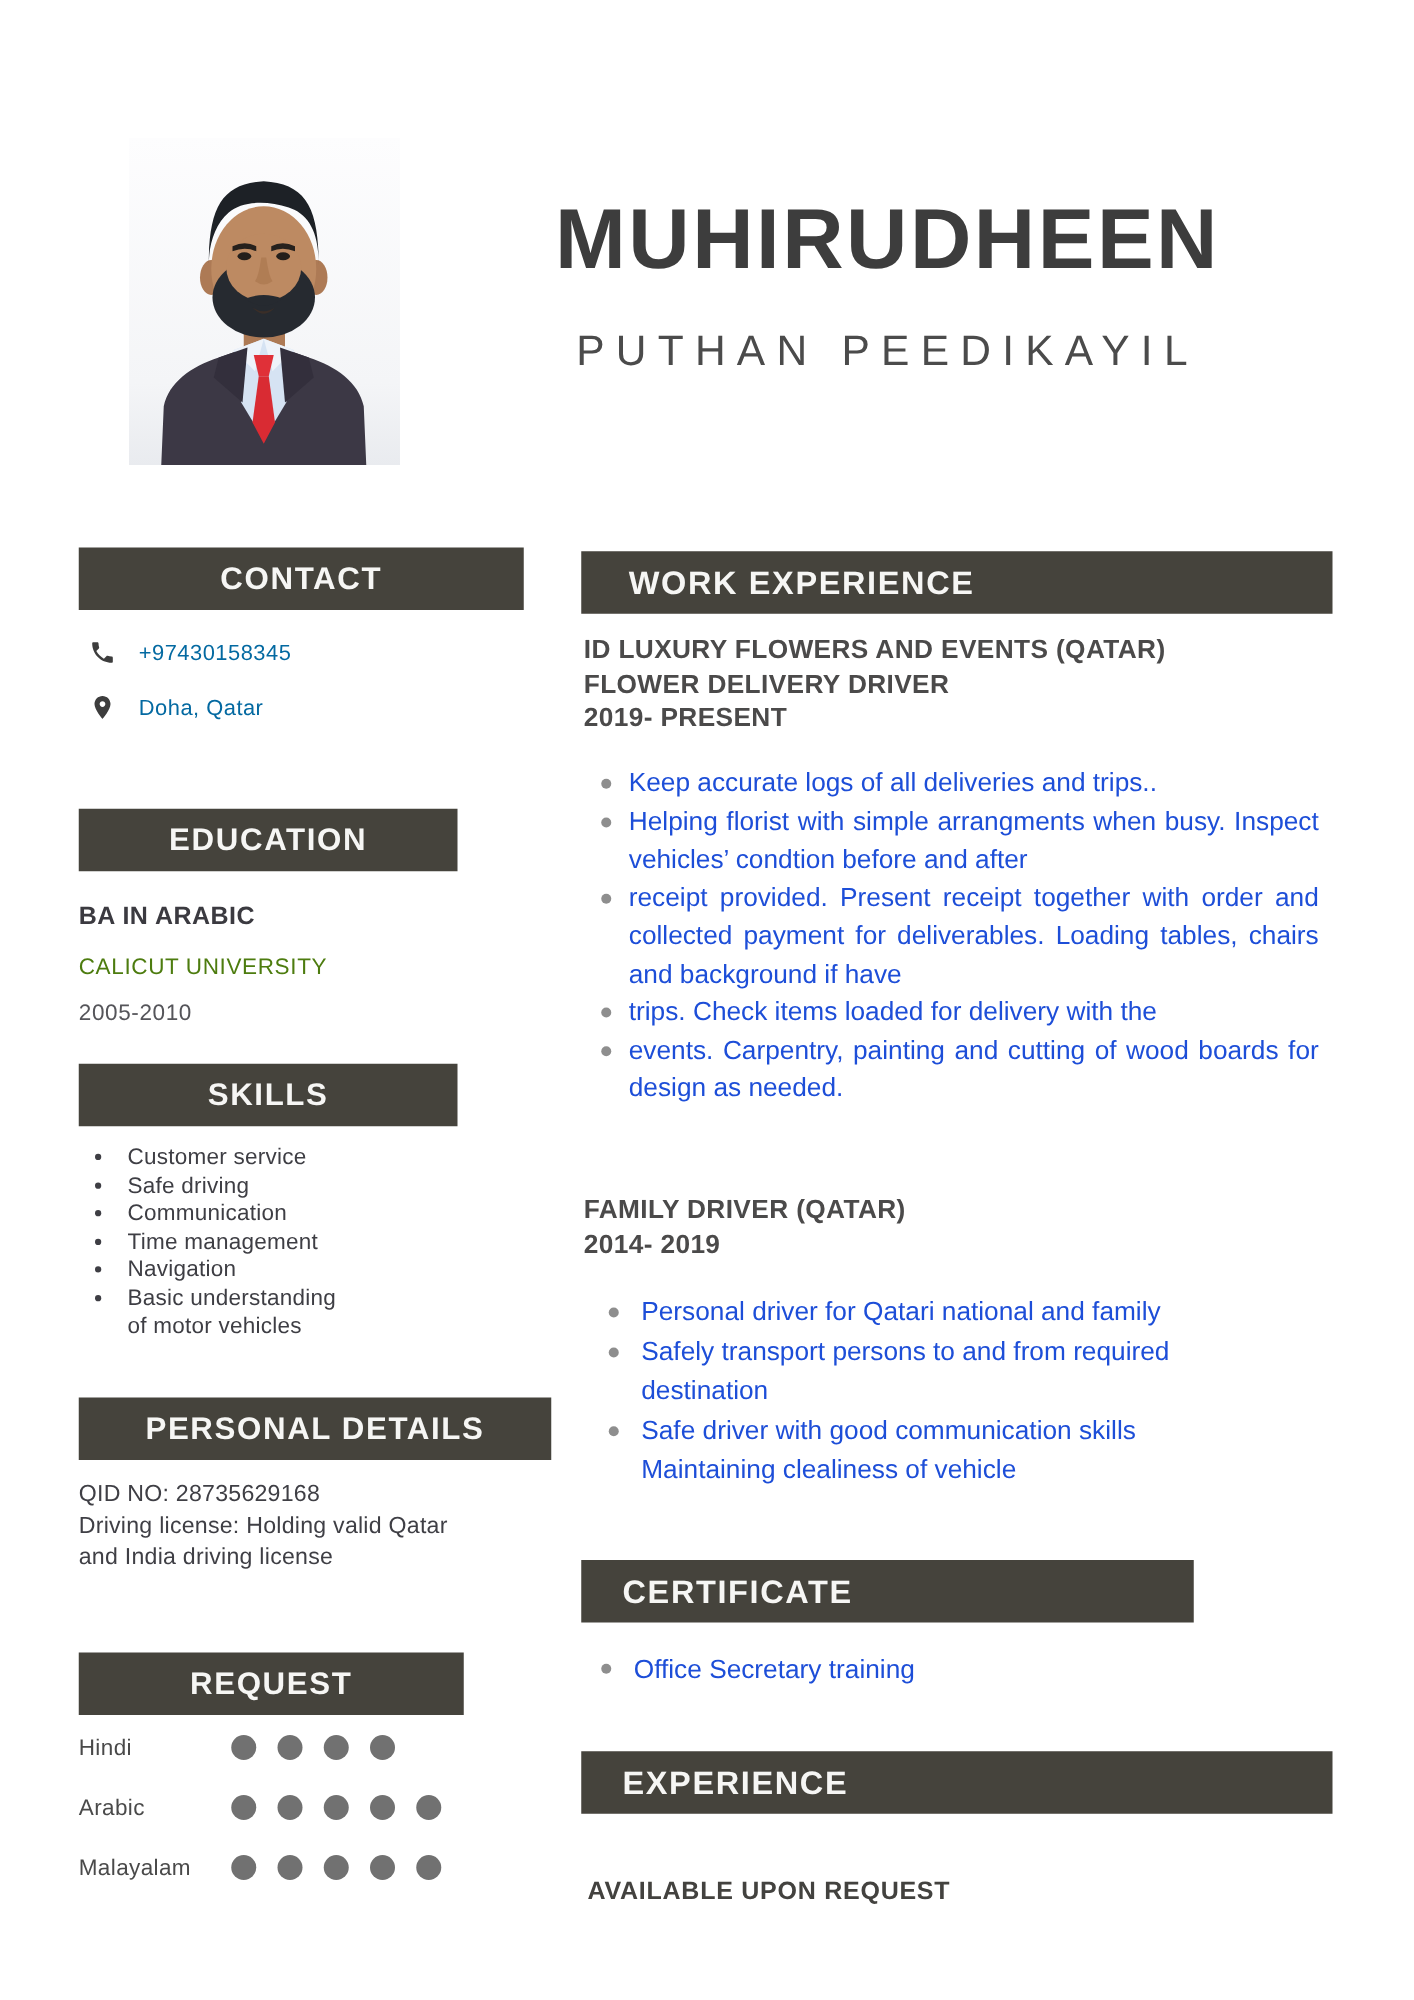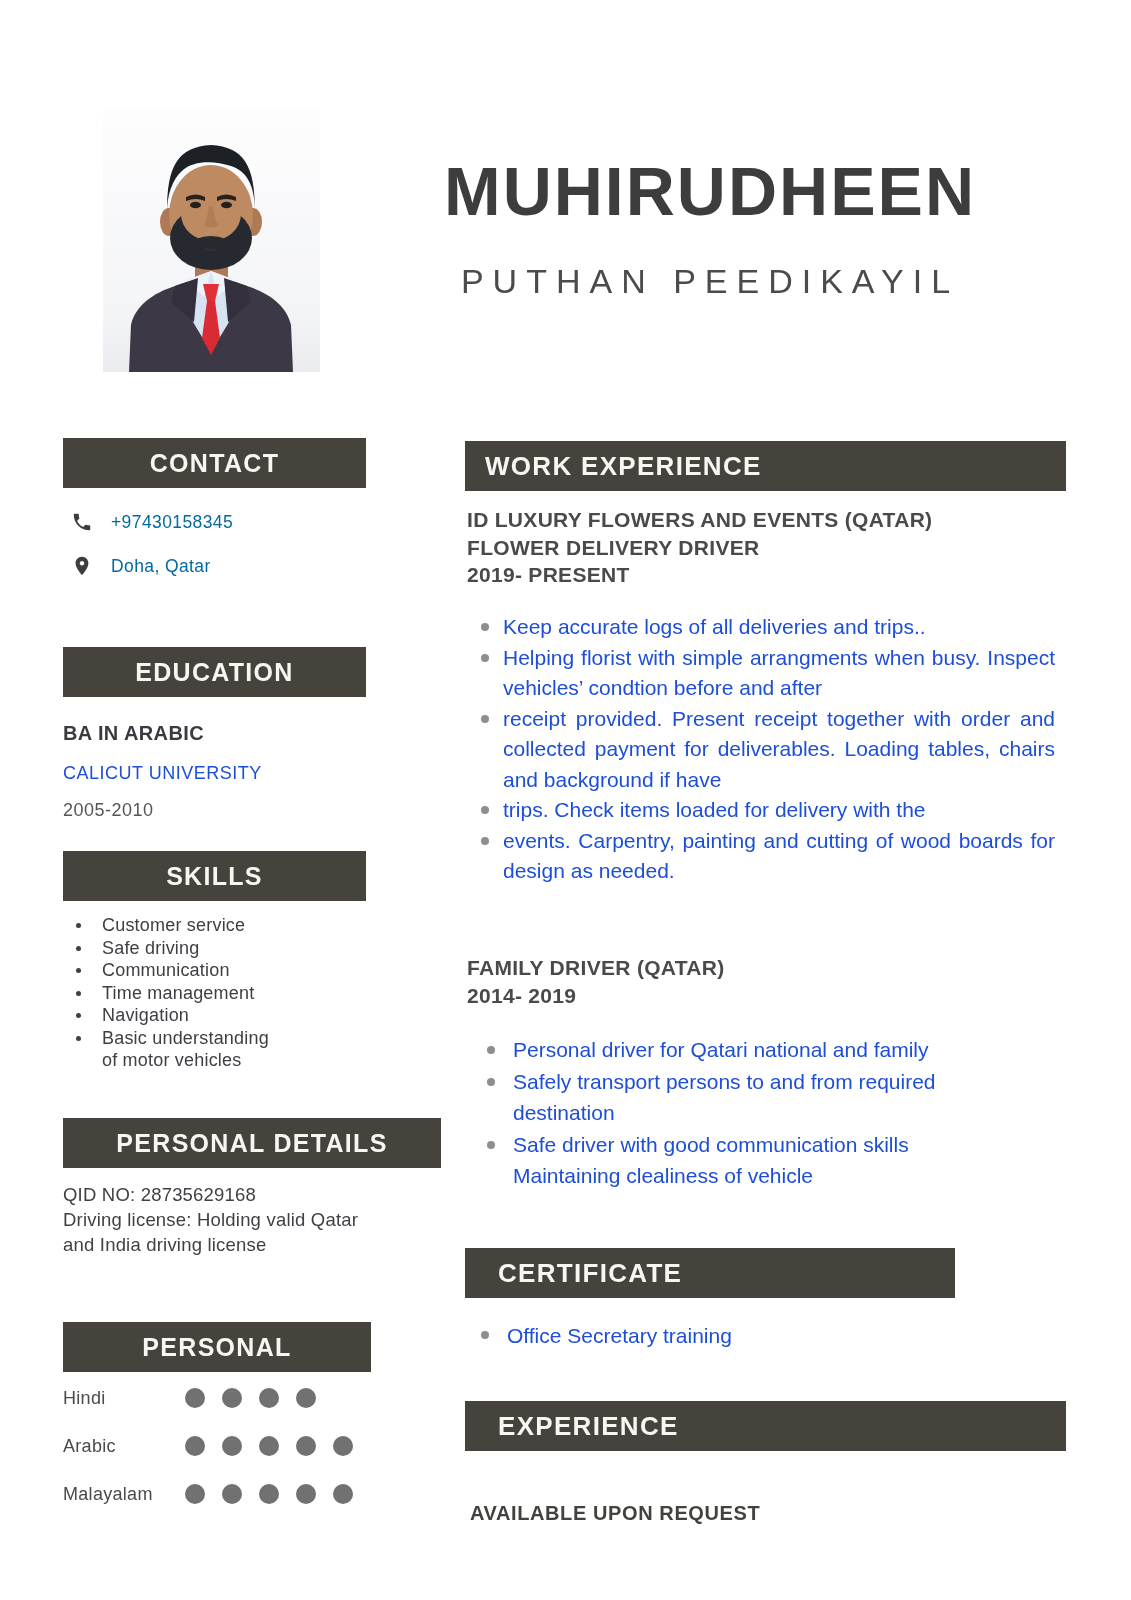--- a/index.html
+++ b/index.html
@@ -27,35 +27,35 @@
     margin-top:32px;font-size:34px;font-weight:400;letter-spacing:9px;
     color:#4b4b4b;white-space:nowrap;
   }
   
   .bar{
     position:absolute;height:50px;background:#45433c;color:#f6f6f4;
     font-weight:bold;font-size:25px;letter-spacing:1.3px;
     display:flex;align-items:center;box-sizing:border-box;
   }
   .bar.center{justify-content:center;}
-  .bar.leftpad{padding-left:20px;font-size:26px;}
+  .bar.leftpad{padding-left:38px;font-size:26px;}
   
   .contact-list{
     position:absolute;left:63px;top:500px;width:303px;
     list-style:none;margin:0;padding:0;
   }
   .contact-list li{
     display:flex;align-items:center;height:44px;
     color:#0369a1;font-size:17.5px;letter-spacing:0.4px;
   }
   .cicon{width:22px;height:22px;margin-left:8px;margin-right:18px;flex:0 0 auto;}
   .cicon svg{width:22px;height:22px;fill:#3d3d3d;}
   .edu-block{position:absolute;left:63px;top:722px;width:303px;color:#3b3a40;}
   .edu-degree{font-size:20px;font-weight:bold;letter-spacing:0.4px;margin:0 0 18px 0;}
-  .edu-school{font-size:18px;color:#1d4ed8;letter-spacing:0.5px;margin:0 0 16px 0;}
+  .edu-school{font-size:18px;color:#4d7c0f;letter-spacing:0.5px;margin:0 0 16px 0;}
   .edu-years{font-size:18px;color:#55555a;letter-spacing:0.5px;margin:0;}
   .skills-list{
     position:absolute;left:70px;top:914px;width:205px;
     list-style:none;margin:0;padding:0;
   }
   .skills-list li{
     position:relative;padding-left:32px;font-size:18px;line-height:22.5px;
     color:#3e3e44;letter-spacing:0.2px;
   }
   .skills-list li::before{
@@ -137,21 +137,21 @@
       <path d="M100,174 L116,174 L112,191 L104,191 Z" fill="#e03038"></path>
       <path d="M104,191 L112,191 L117,228 L108,245 L99,228 Z" fill="#d92b33"></path>
     </svg>
   </div>
 
   <div class="name-block">
     <h1 class="first-name">MUHIRUDHEEN</h1>
     <div class="last-name">PUTHAN PEEDIKAYIL</div>
   </div>
 
-  <div class="bar center" style="left:63px;top:438px;width:303px;">
+  <div class="bar center" style="left:63px;top:438px;width:356px;">
     <span>CONTACT</span>
   </div>
   <ul class="contact-list" id="contact-list">
       <li>
         <span class="cicon"><svg viewBox="0 0 24 24">
             <path d="M6.62 10.79c1.44 2.83 3.76 5.14 6.59 6.59l2.2-2.2c.27-.27.67-.36 1.02-.24 1.12.37 2.33.57 3.57.57.55 0 1 .45 1 1V20c0 .55-.45 1-1 1-9.39 0-17-7.61-17-17 0-.55.45-1 1-1h3.5c.55 0 1 .45 1 1 0 1.25.2 2.45.57 3.57.11.35.03.74-.25 1.02l-2.2 2.2z"></path>
           </svg></span>
         <span class="ctext">+97430158345</span>
       </li>
       <li>
@@ -185,21 +185,21 @@
 
   <div class="bar center" style="left:63px;top:1118px;width:378px;">
     <span>PERSONAL DETAILS</span>
   </div>
   <div class="personal-block">
     <p>QID NO: 28735629168</p>
     <p>Driving license: Holding valid Qatar and India driving license</p>
   </div>
 
   <div class="bar center" style="left:63px;top:1322px;width:308px;">
-    <span>PERSONAL</span>
+    <span>REQUEST</span>
   </div>
   <div class="lang-rows" id="lang-rows">
       <div class="lang-row">
         <span class="lang-label">Hindi</span>
         <div class="lang-dots">
           <span class="dot"></span>
           <span class="dot"></span>
           <span class="dot"></span>
           <span class="dot"></span>
         </div>

